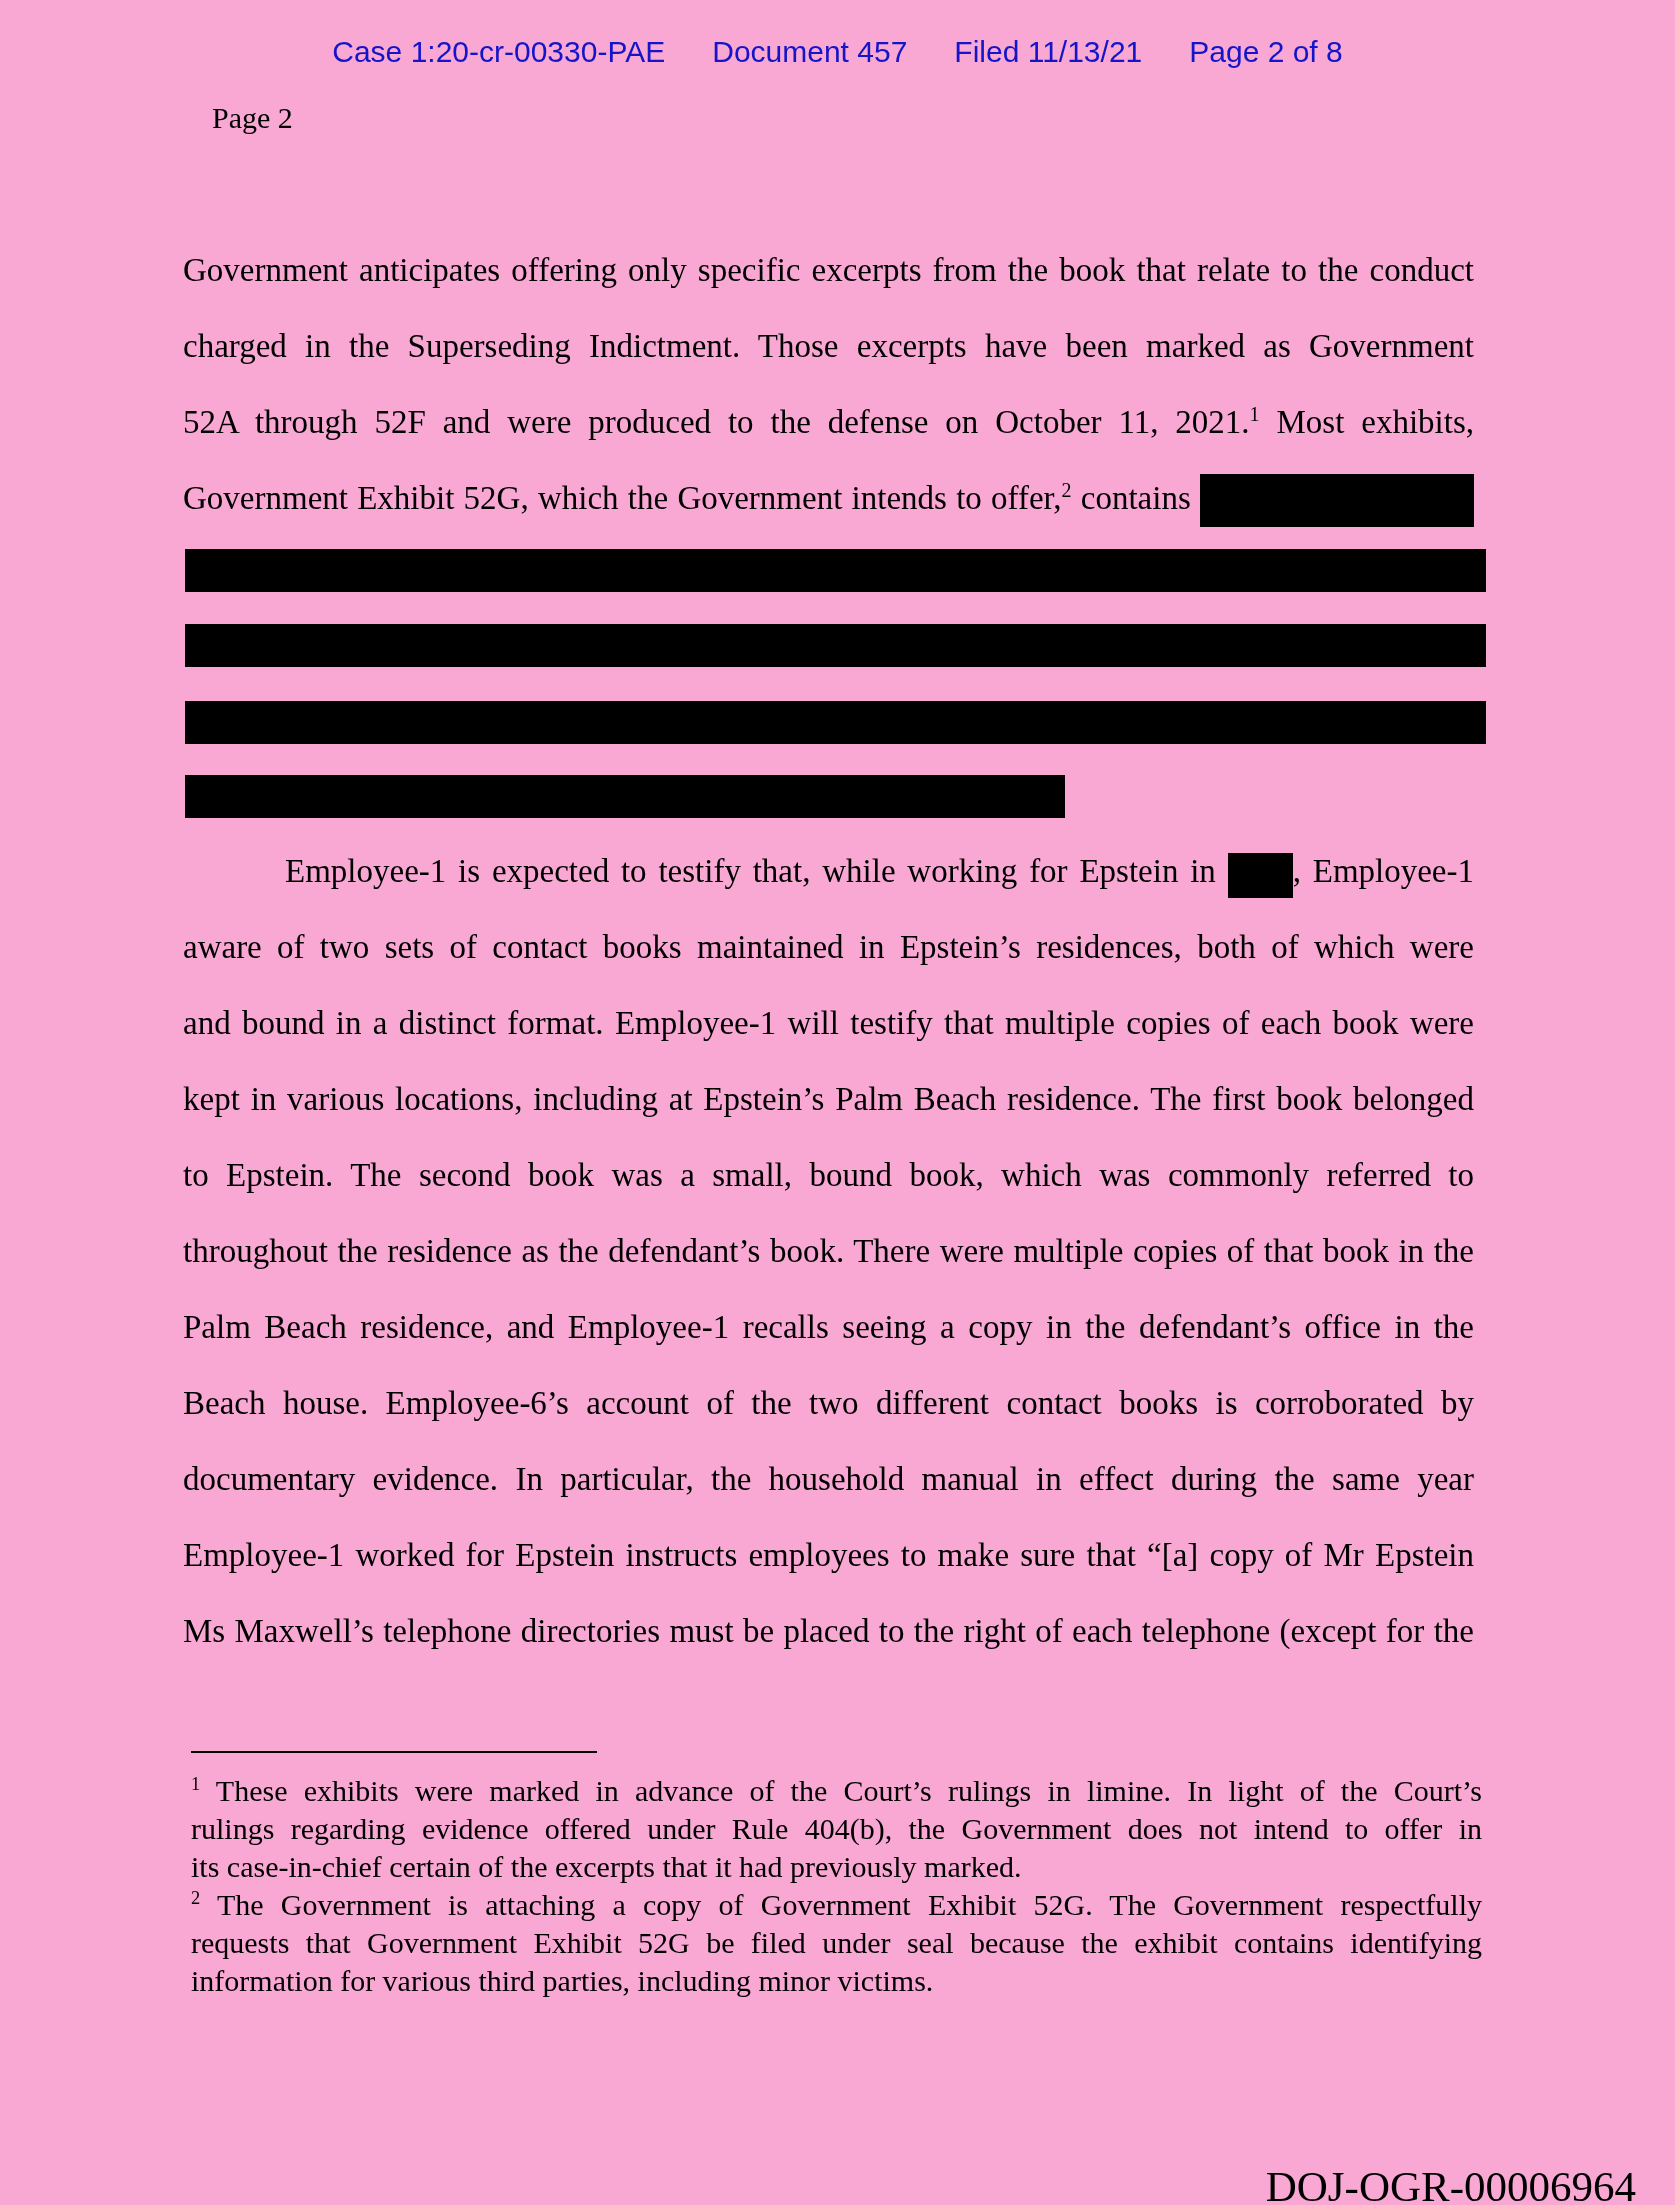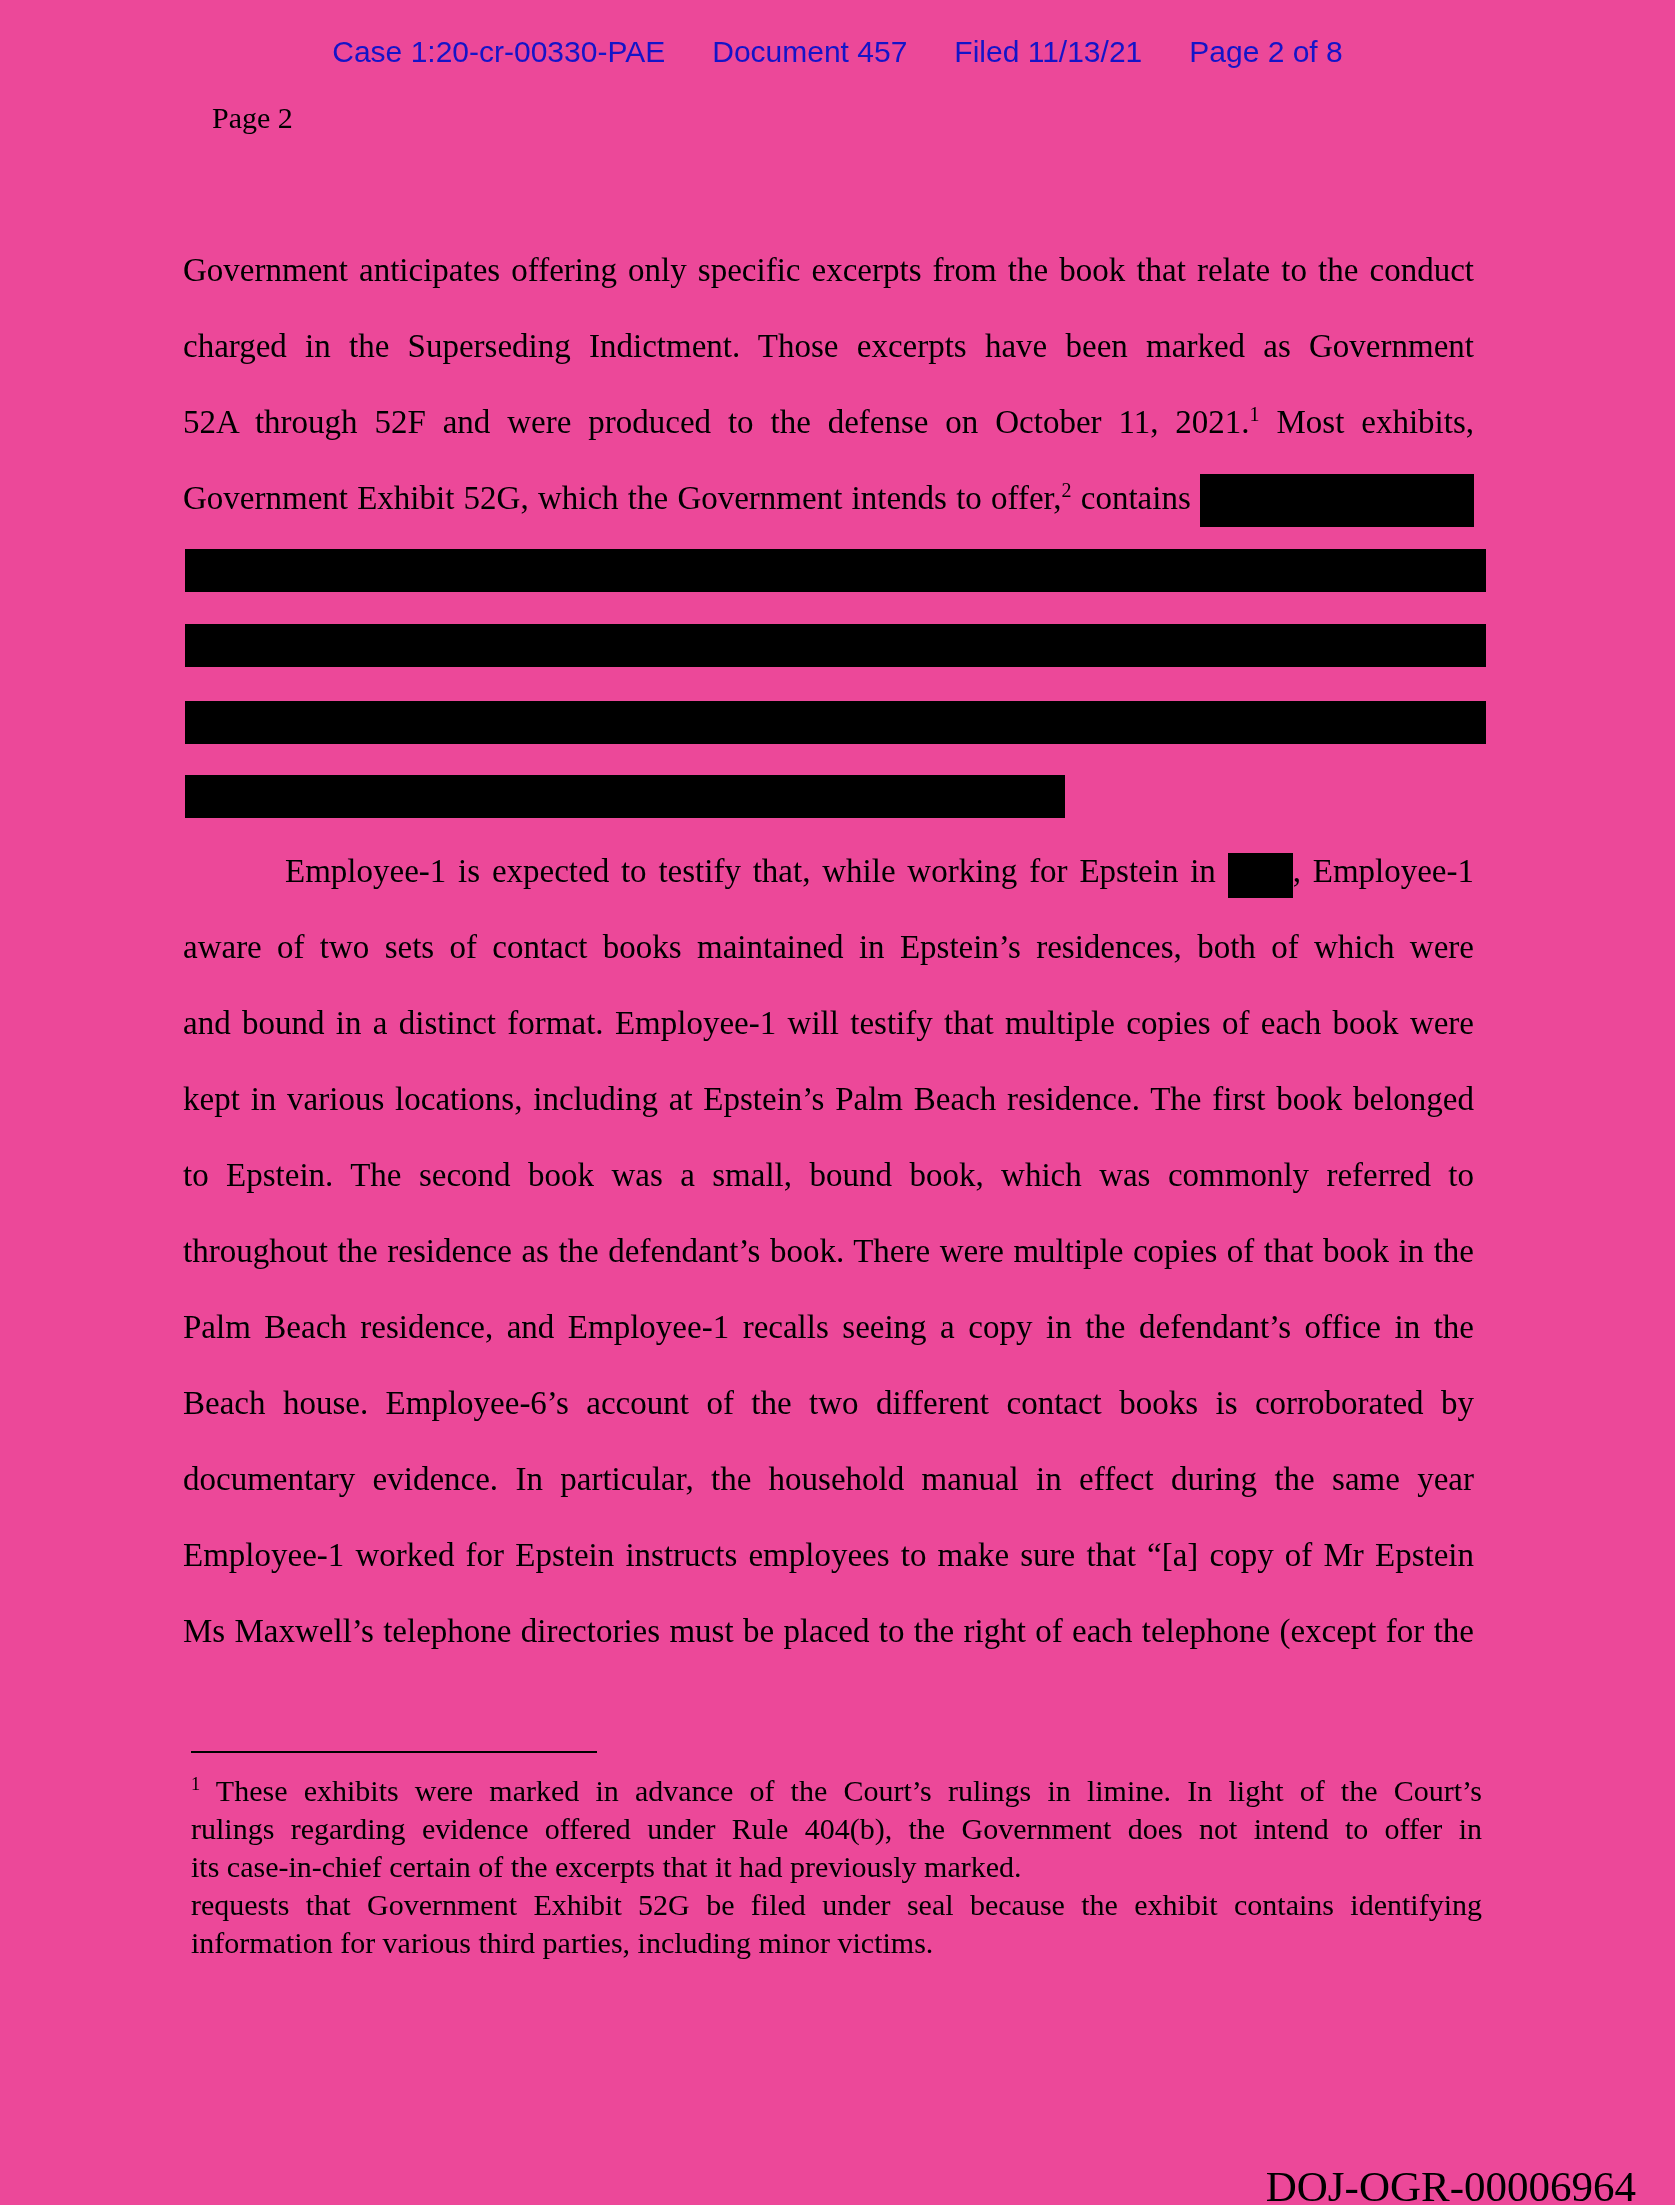--- a/index.html
+++ b/index.html
@@ -1,20 +1,20 @@
 <!DOCTYPE html>
 <html style="font-size:10.5px"><head>
 <meta charset="utf-8">
 <style>
   html, body { margin: 0; padding: 0; background: #ffffff; }
   .page {
     position: relative;
     width: 1675px;
     height: 2205px;
-    background: #ec4899;
+    background: #f9a8d4;
     font-family: "Liberation Serif", serif;
     color: #000000;
     overflow: hidden;
   }
 
   
   .ecf-header {
     position: absolute;
     top: 33px; left: 0; right: 0;
     display: flex;
@@ -161,20 +161,21 @@
 
   <div class="footnote-sep"></div>
 
   <div class="footnotes">
     <div>
       <div class="fnline"><sup class="fnref">1</sup><span> These exhibits were marked in advance of the Court’s rulings </span><span class="fn-italic">in limine</span><span>.  In light of the Court’s</span></div>
       <div class="fnline"><span>rulings regarding evidence offered under Rule 404(b), the Government does not intend to offer in</span></div>
       <div class="fnline short"><span>its case-in-chief certain of the excerpts that it had previously marked.</span></div>
     </div>
     <div>
+      <div class="fnline"><sup class="fnref">2</sup><span> The Government is attaching a copy of Government Exhibit 52G.  The Government respectfully</span></div>
       <div class="fnline"><span>requests that Government Exhibit 52G be filed under seal because the exhibit contains identifying</span></div>
       <div class="fnline short"><span>information for various third parties, including minor victims.</span></div>
     </div>
   </div>
 
   <div class="bates">DOJ-OGR-00006964</div>
 
 </div>
 
 

